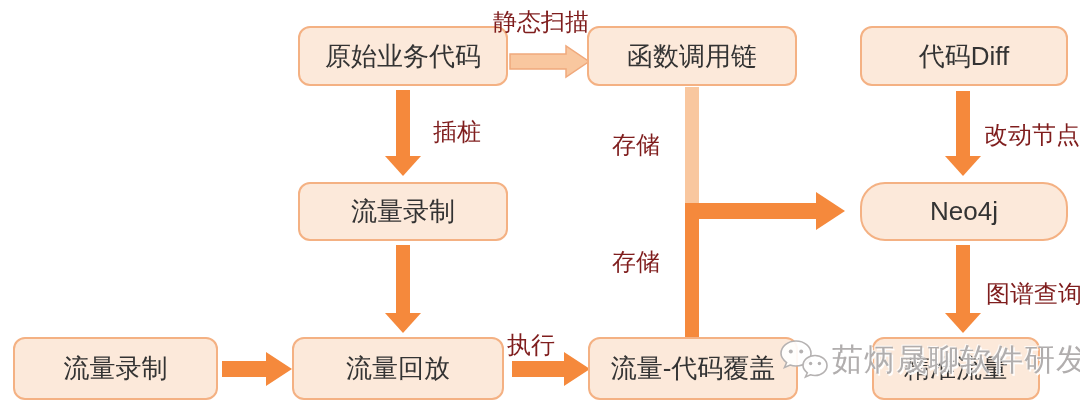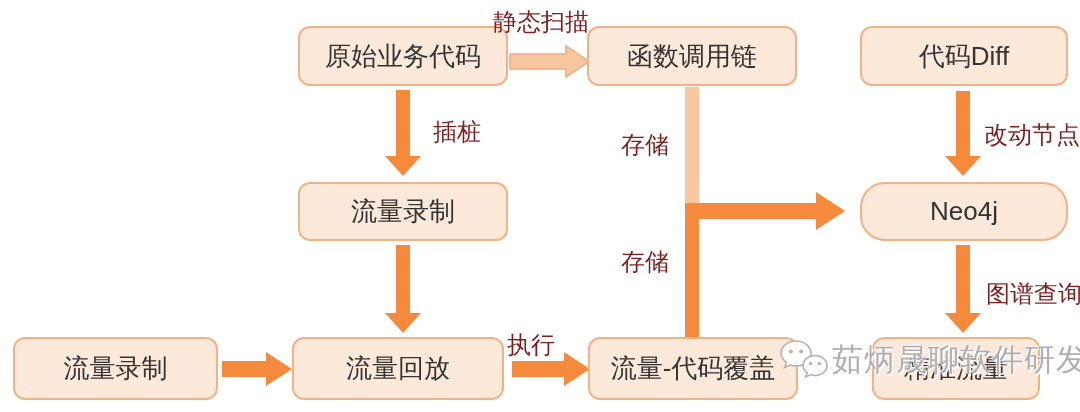--- a/index.html
+++ b/index.html
@@ -10,21 +10,21 @@
   .connectors{position:absolute; left:0; top:0; width:1080px; height:412px;}
   .node{
     position:absolute; box-sizing:border-box;
     background:#FCE9DA; border:2px solid #F4B183; border-radius:12px;
     display:flex; align-items:center; justify-content:center;
     font-size:26px; color:#333333; white-space:nowrap;
   }
   .elabel{
     position:absolute; font-size:24px; color:#7f1d1d; white-space:nowrap;
   }
-  .elabel.right-align{text-align:center;}
+  .elabel.right-align{text-align:left;}
   .wm{
     position:absolute; left:778px; top:336px; z-index:5;
     display:flex; align-items:center; gap:2px; pointer-events:none;
   }
   .wm-text{
     font-size:31px; color:#b1aeae; letter-spacing:1px; white-space:nowrap;
     text-shadow:1.5px 1.5px 0 rgba(255,255,255,0.95),
                -1px -1px 0 rgba(255,255,255,0.75),
                 0 0 2px rgba(255,255,255,0.6);
   }

